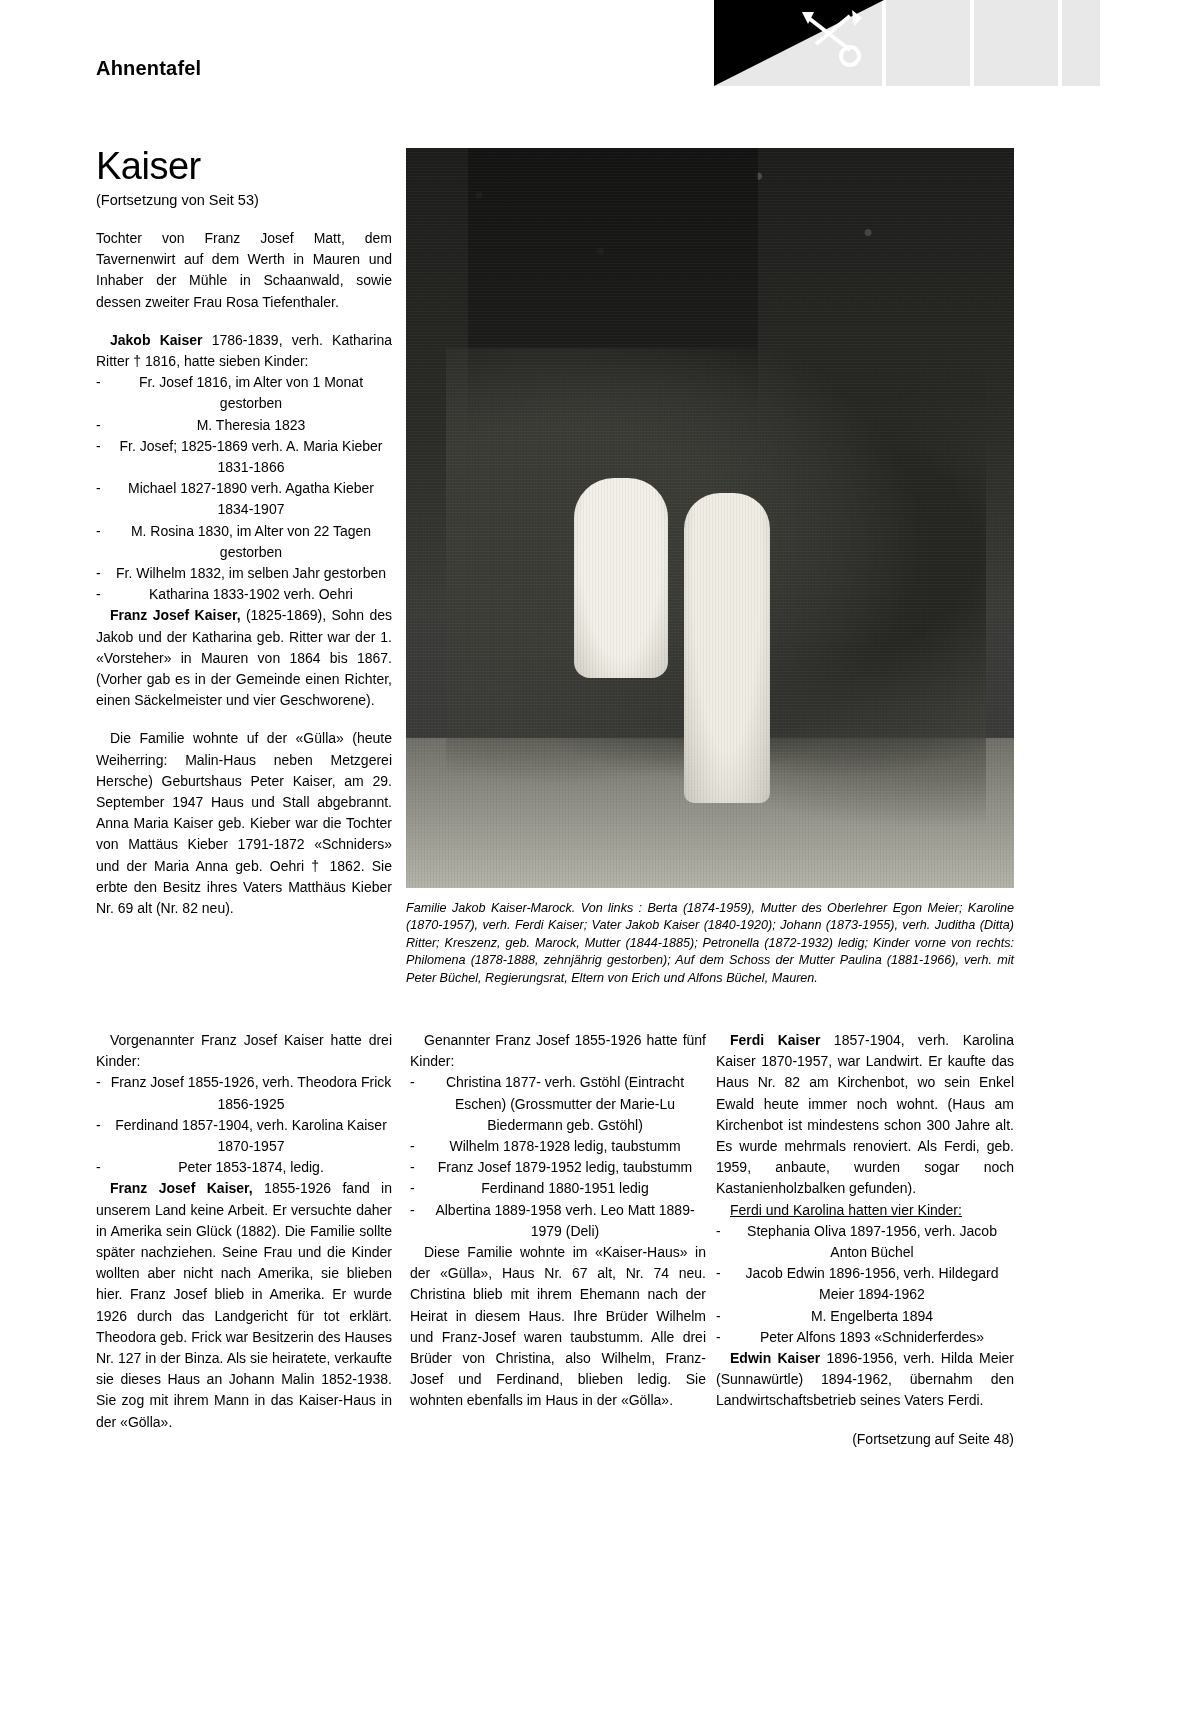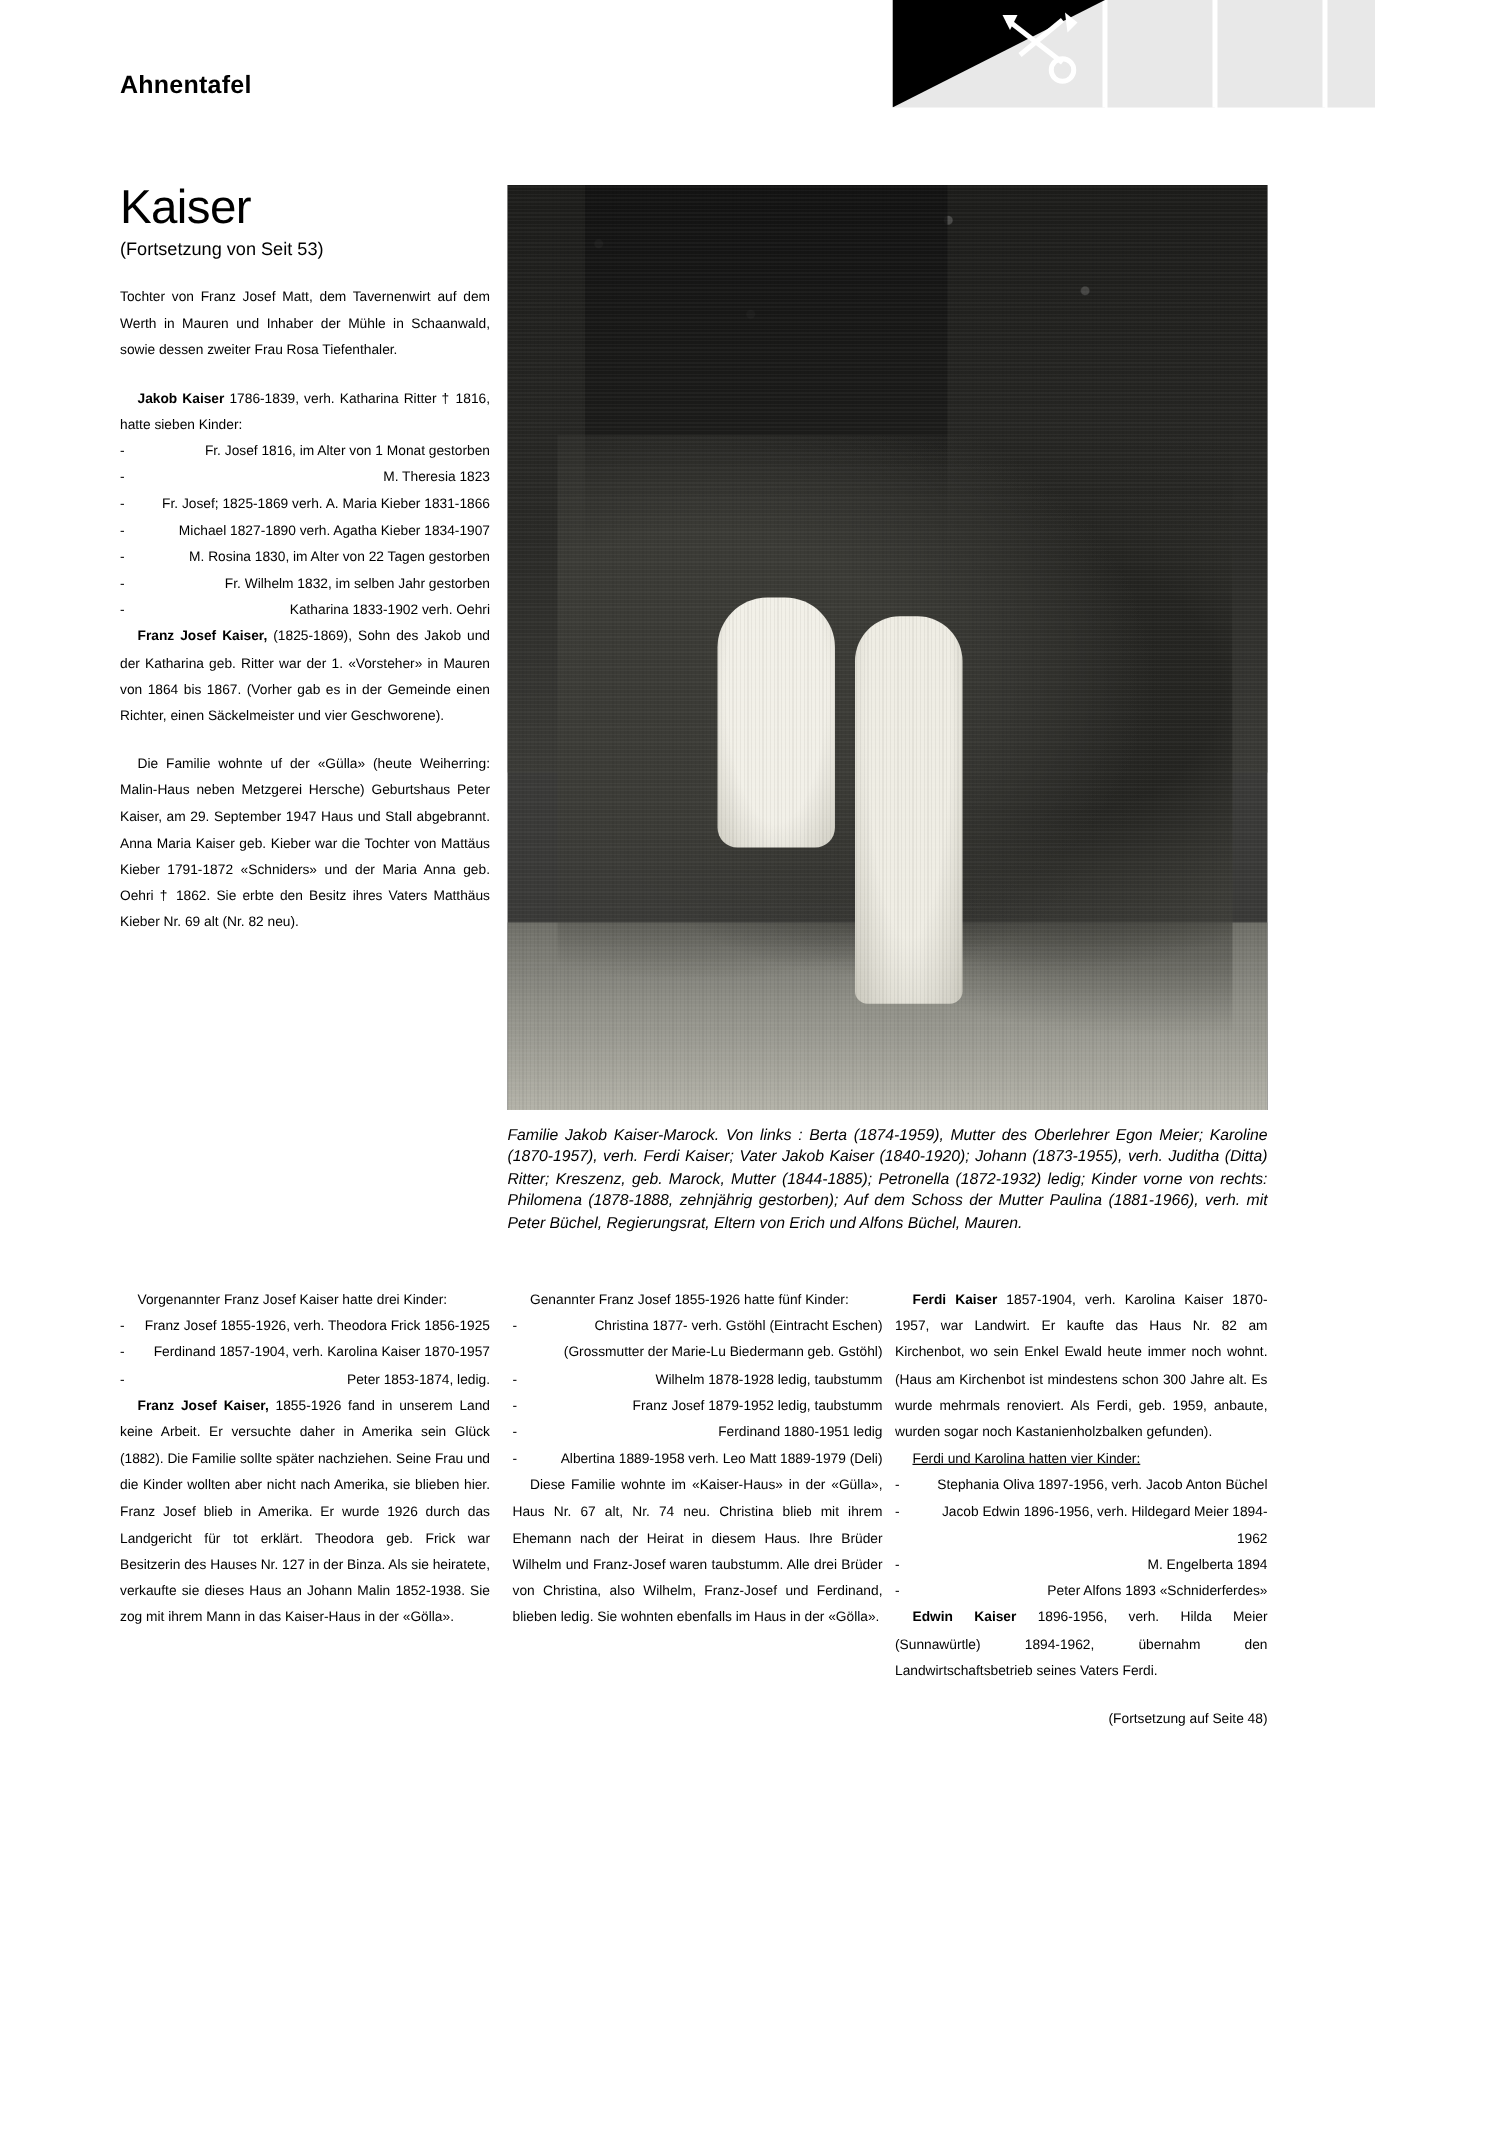--- a/index.html
+++ b/index.html
@@ -80,38 +80,38 @@
   .doc-subtitle {
     position: absolute;
     left: 96px;
     top: 192px;
     font-size: 14.5px;
   }
 
   
   .col {
     position: absolute;
-    font-size: 11px;
+    font-size: 14px;
     line-height: 21.2px;
     text-align: justify;
   }
   .col p { margin: 0 0 0 0; }
   .col p + p { margin-top: 17px; }
   .col .indent { text-indent: 14px; }
   .bold { font-weight: bold; }
 
   ul.dashlist {
     list-style: none;
     margin: 0;
     padding: 0;
   }
   ul.dashlist li {
     position: relative;
     padding-left: 14px;
-    text-align: right;
+    text-align: center;
   }
   ul.dashlist li:before {
     content: "-";
     position: absolute;
     left: 0;
     top: 0;
   }
 
   
   #col-left-top {

